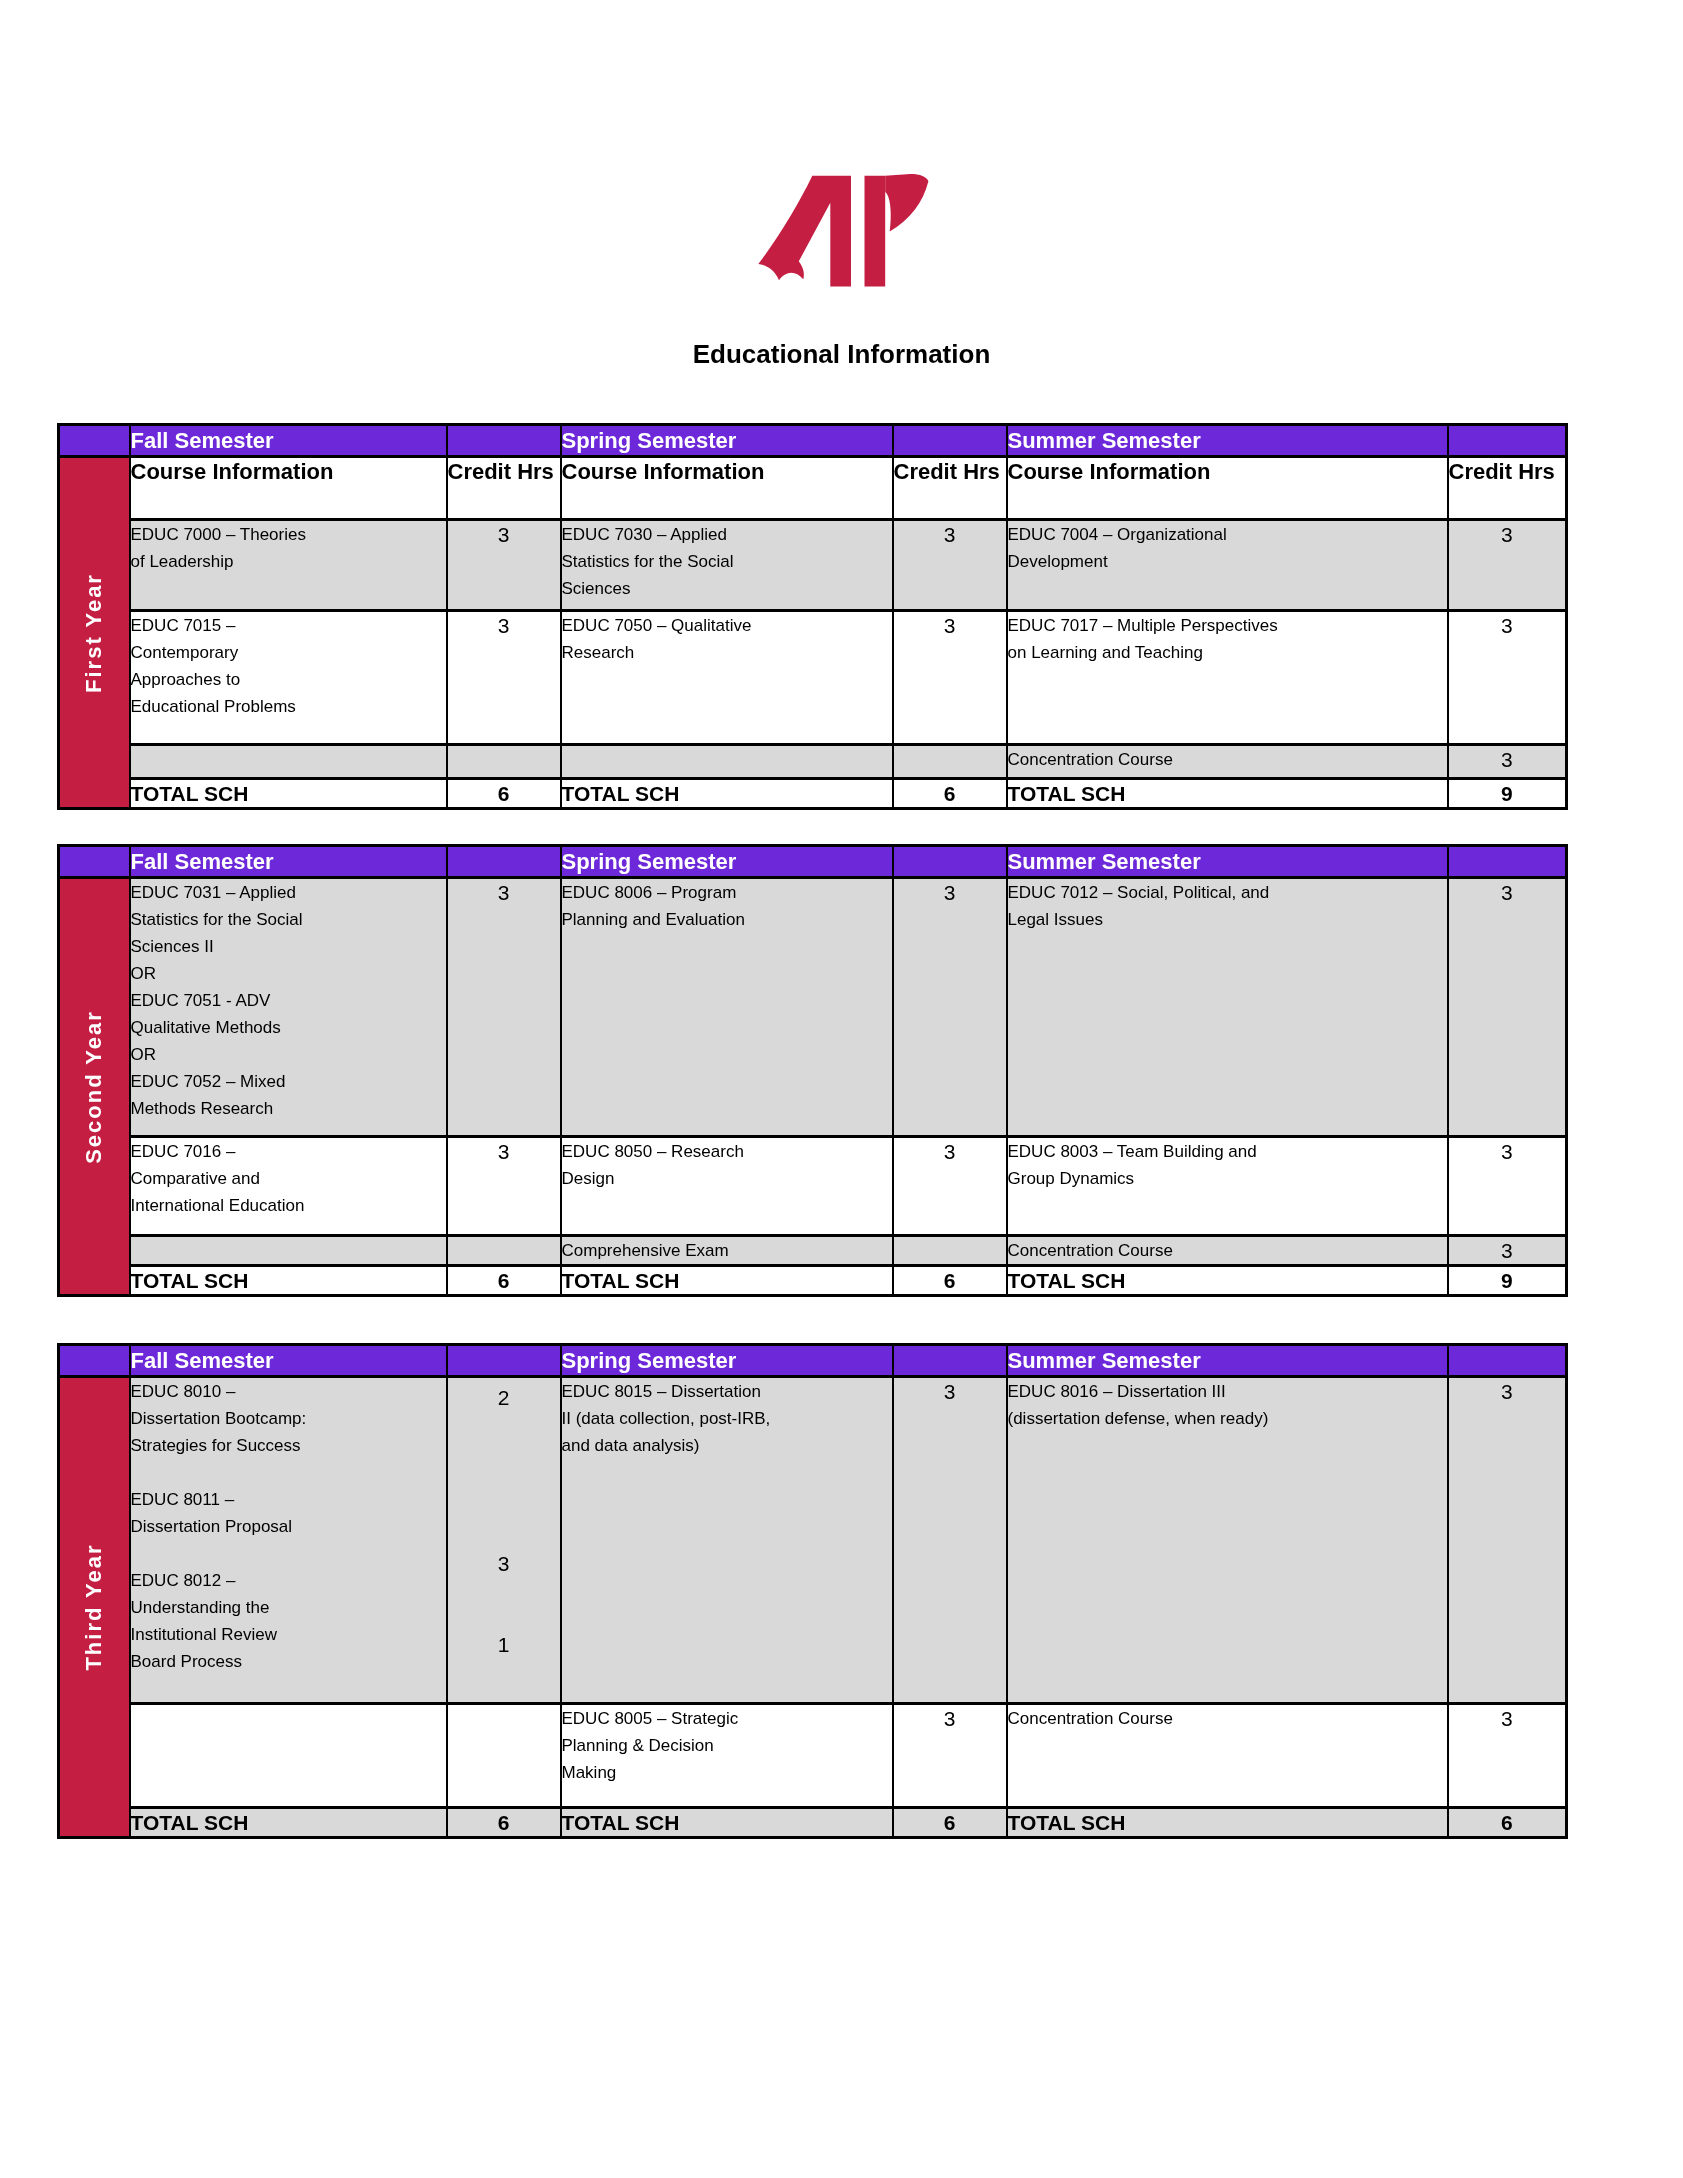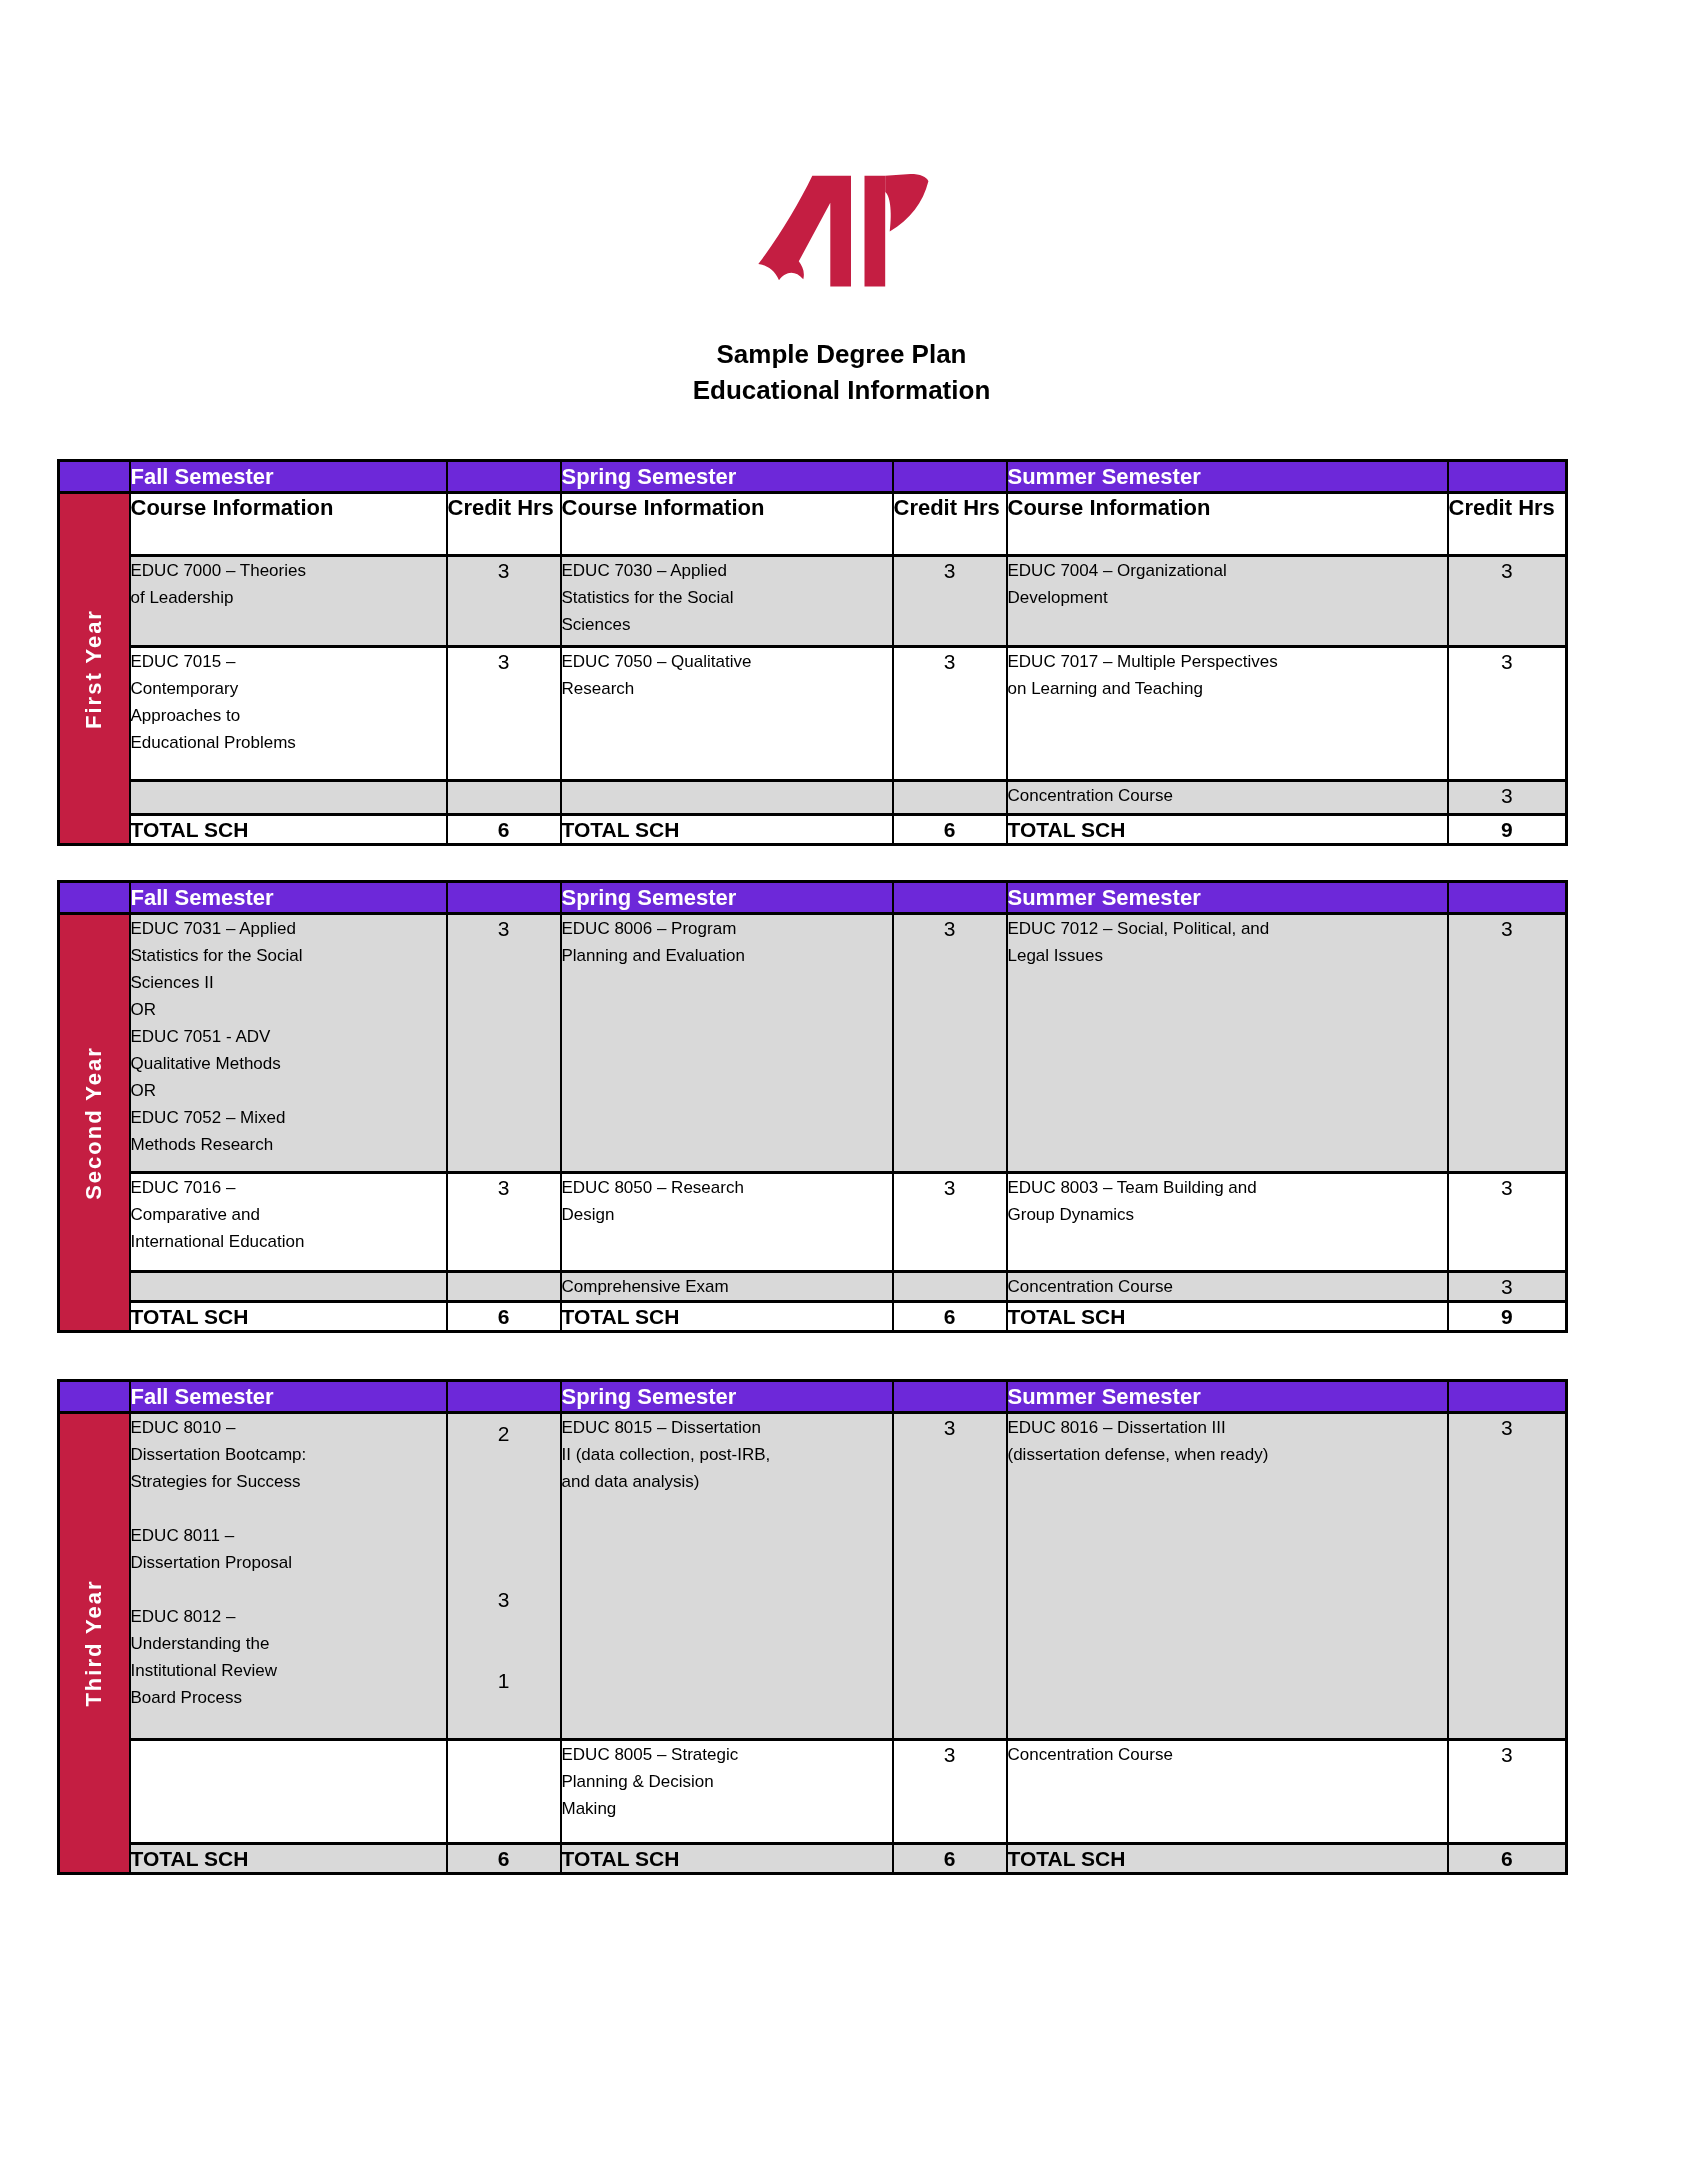--- a/index.html
+++ b/index.html
@@ -57,21 +57,20 @@
          C40,95 62,58 77,27 Z"></path>
     <path fill="#C41E42" d="M135,27 L158,27 L158,150 L135,150 Z"></path>
     <path fill="#C41E42" d="M158,27 L186,25
          C197,25 204,28 206,33
          C200,57 186,75 163,89
          C166,66 163,48 158,45 Z"></path>
   </svg>
 </div>
 
 <div class="title">
-  <div>Sample Degree Plan</div>
   <div>Educational Information</div>
 </div>
 
 <table class="plan t1">
   <colgroup>
     <col style="width:71px">
       <col style="width:317px">
       <col style="width:114px">
     <col style="width:332px">
       <col style="width:114px">

